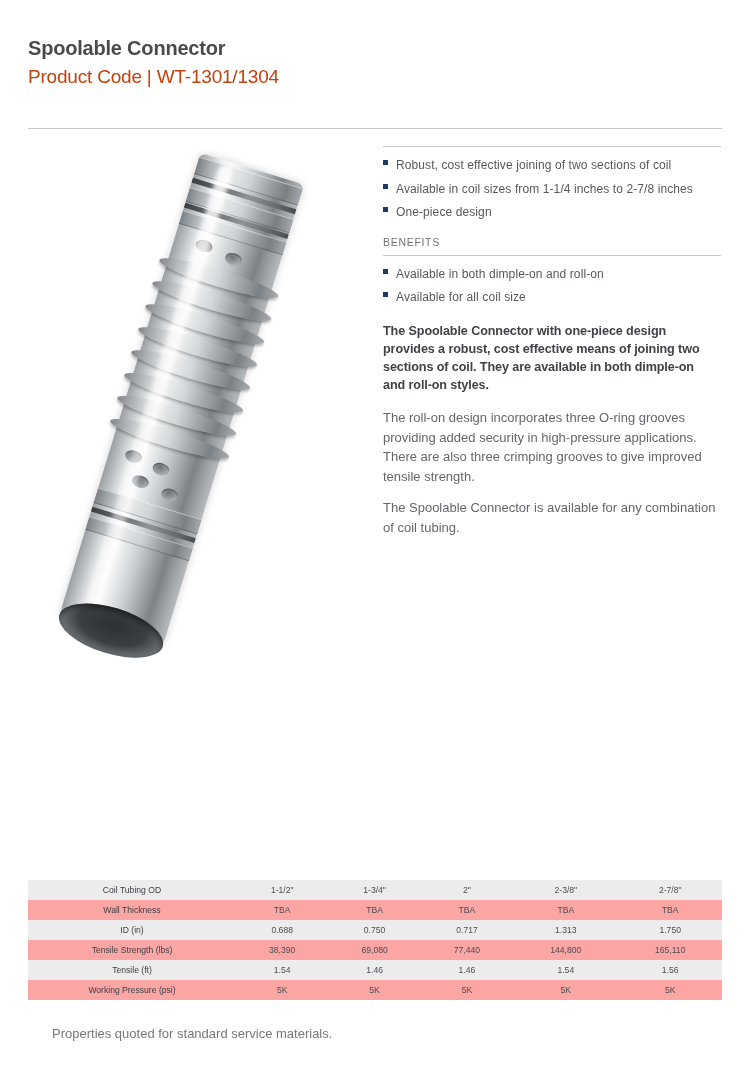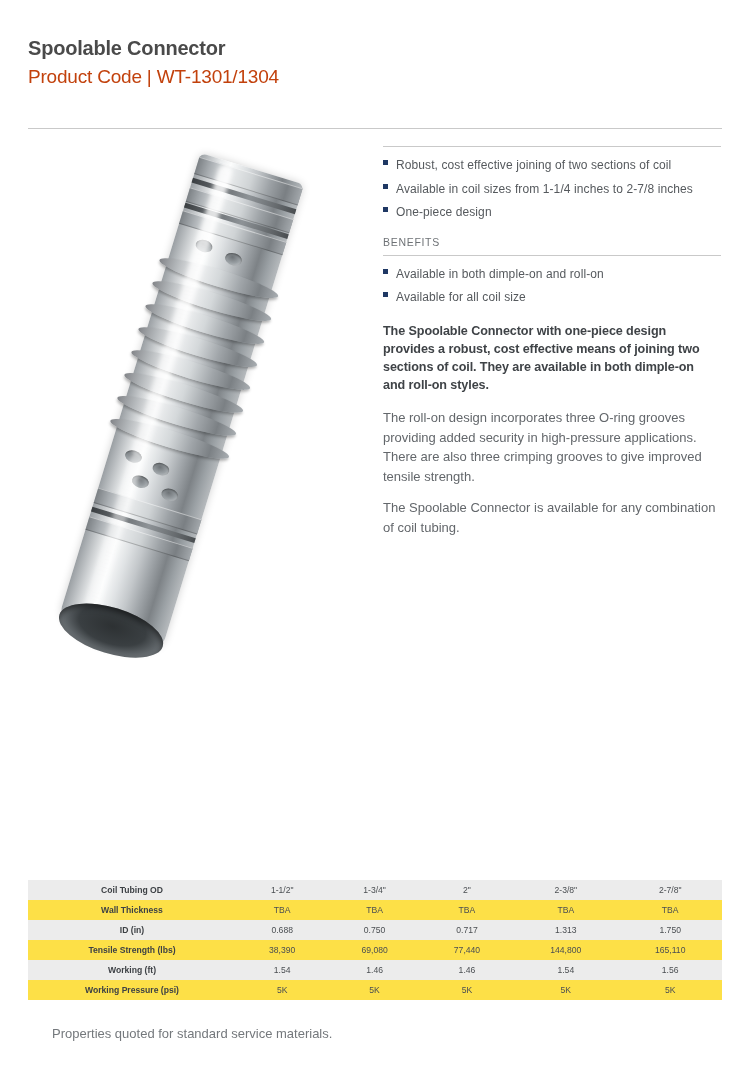--- a/index.html
+++ b/index.html
@@ -207,24 +207,24 @@
     border-collapse: collapse;
   }
   .spec-table td {
     font-size: 8.6px;
     color: #4a4e52;
     padding: 5px 4px;
     text-align: center;
     border: none;
   }
   .spec-table tr.odd { background: #ececec; }
-  .spec-table tr.even { background: #fde047; }
+  .spec-table tr.even { background: #fca5a5; }
   .spec-table td.label {
     width: 200px;
-    font-weight: bold;
+    font-weight: normal;
     color: #3d4145;
     text-align: center;
   }
   .footnote {
     position: absolute;
     left: 28px;
     top: 1026px;
     font-size: 13px;
     color: #74787c;
     margin-left: 24px;
@@ -333,21 +333,21 @@
       </tr>
       <tr class="even">
         <td class="label">Tensile Strength (lbs)</td>
         <td>38,390</td>
         <td>69,080</td>
         <td>77,440</td>
         <td>144,800</td>
         <td>165,110</td>
       </tr>
       <tr class="odd">
-        <td class="label">Working (ft)</td>
+        <td class="label">Tensile (ft)</td>
         <td>1.54</td>
         <td>1.46</td>
         <td>1.46</td>
         <td>1.54</td>
         <td>1.56</td>
       </tr>
       <tr class="even">
         <td class="label">Working Pressure (psi)</td>
         <td>5K</td>
         <td>5K</td>

